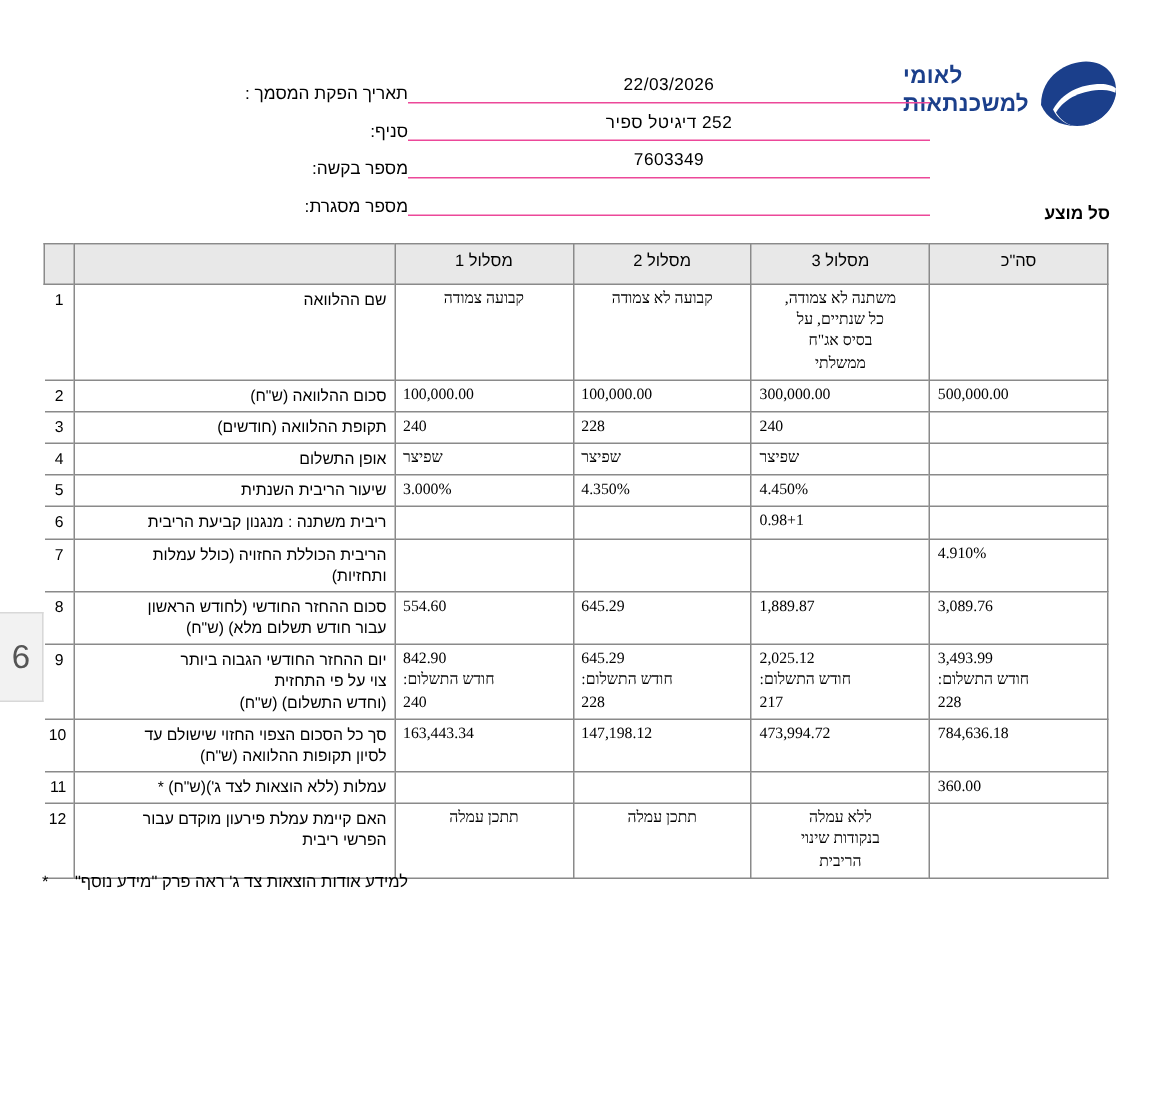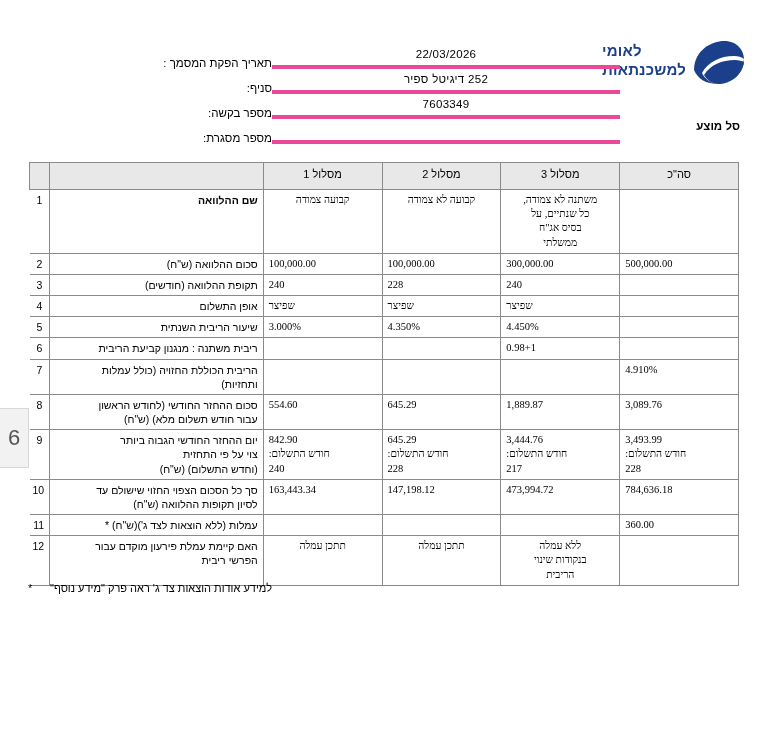--- a/index.html
+++ b/index.html
@@ -72,33 +72,33 @@
   .meta-label {
     width: 118px;
     text-align: right;
     padding-left: 4px;
     white-space: nowrap;
     color: #000;
     margin-top: 20px;
   }
   .meta-value {
     flex: 1;
-    border-bottom: 4px solid #ec4899;
+    border-bottom: 1px solid #ec4899;
     text-align: center;
     font-size: 11.5px;
     padding-bottom: 2px;
     min-height: 15px;
     letter-spacing: 0.3px;
   }
 
   
   .section-title {
     position: absolute;
     right: 28px;
-    top: 120px;
+    top: 137px;
     font-size: 11.5px;
     font-weight: bold;
     direction: rtl;
   }
 
   
   .table-wrap {
     position: absolute;
     right: 29px;
     top: 162px;
@@ -150,21 +150,21 @@
   td.val {
     text-align: left;
     font-family: Liberation Serif, serif;
     white-space: pre-line;
     margin-top: 38px;
   }
   td.val.center { text-align: center; }
   td.name-cell {
     text-align: right;
   }
-  td.name-cell.bold { font-weight: bold; text-align: right; }
+  td.name-cell.bold { font-weight: normal; text-align: right; }
   .row-desc {
     white-space: pre-line;
     text-align: right;
   }
 
   
   .page-marker {
     position: absolute;
     left: 0;
     top: 408px;
@@ -336,21 +336,21 @@
         <td class="val">554.60</td>
         <td class="name-cell row-desc">סכום ההחזר החודשי (לחודש הראשון
 עבור חודש תשלום מלא) (ש"ח)</td>
         <td class="c-idx">8</td>
       </tr>
 
       <tr>
         <td class="val row-desc">3,493.99
 חודש התשלום:
 228</td>
-        <td class="val row-desc">3,444.76
+        <td class="val row-desc">2,025.12
 חודש התשלום:
 217</td>
         <td class="val row-desc">645.29
 חודש התשלום:
 228</td>
         <td class="val row-desc">842.90
 חודש התשלום:
 240</td>
         <td class="name-cell row-desc">יום ההחזר החודשי הגבוה ביותר
 צוי על פי התחזית

